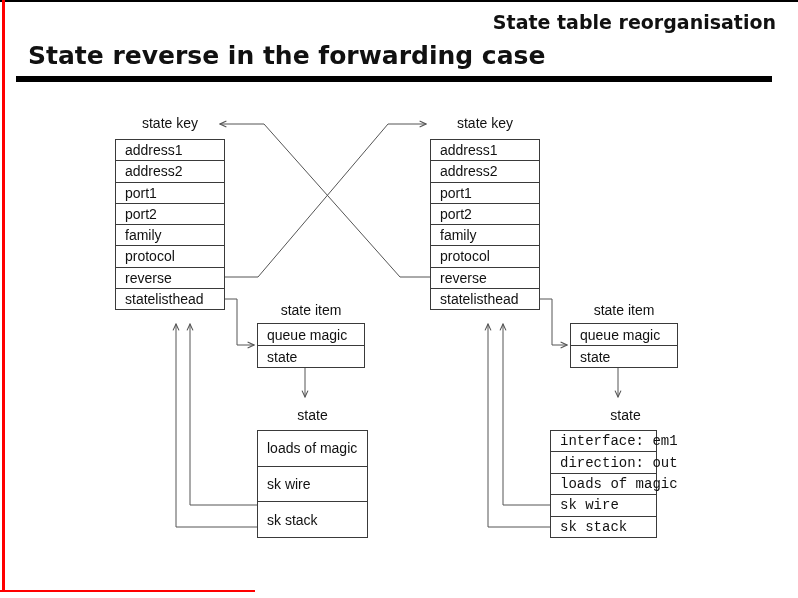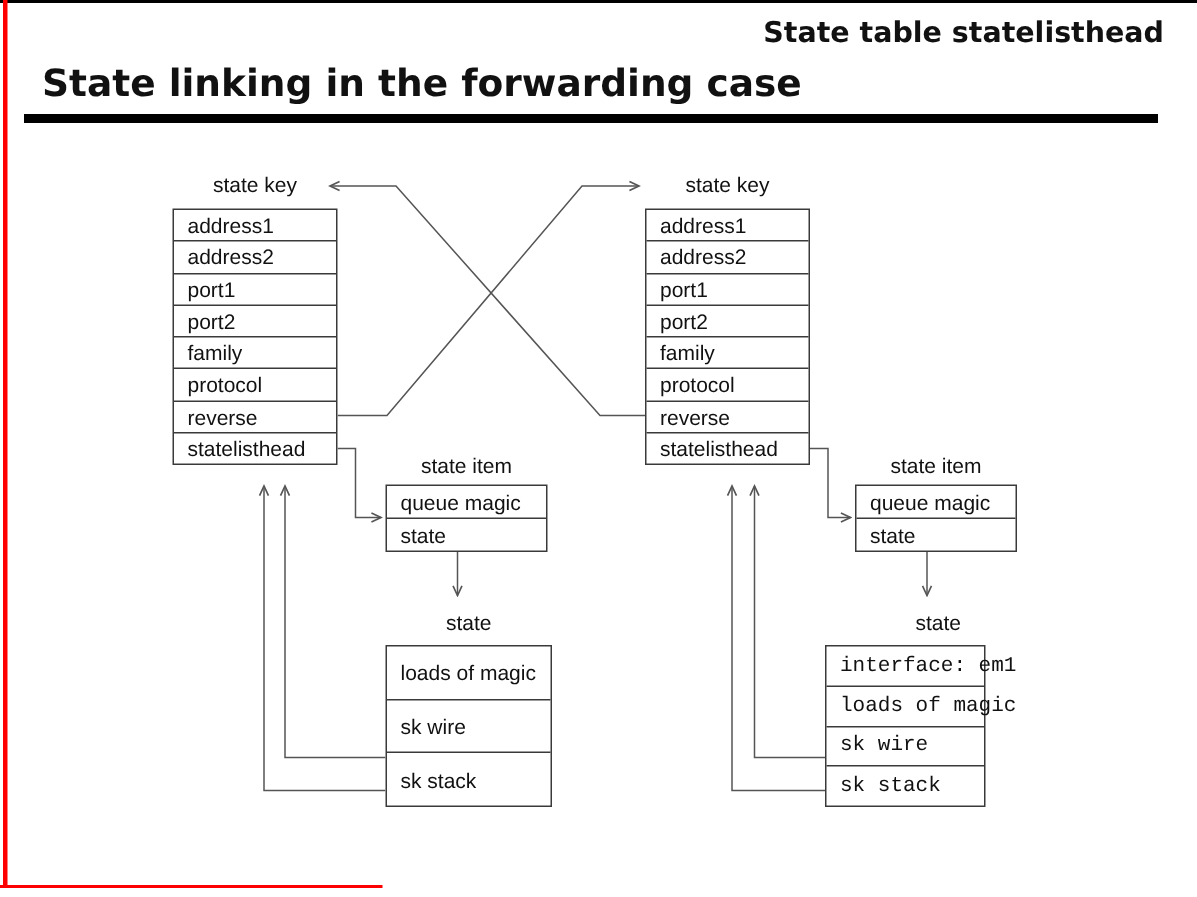--- a/index.html
+++ b/index.html
@@ -53,22 +53,22 @@
 
   svg.wires { position: absolute; left: 0; top: 0; pointer-events: none; }
 </style>
 </head>
 <body>
 
 <div class="top-black-line"></div>
 <div class="left-red-line"></div>
 <div class="bottom-red-line"></div>
 
-<div class="slide-header">State table statelisthead</div>
-<div class="slide-title">State linking in the forwarding case</div>
+<div class="slide-header">State table reorganisation</div>
+<div class="slide-title">State reverse in the forwarding case</div>
 <div class="title-rule"></div>
 
 <svg class="wires" width="798" height="598" viewBox="0 0 798 598">
   <defs>
     <marker id="arrow" viewBox="0 0 10 10" refX="8.5" refY="5" markerWidth="8.5" markerHeight="8.5" orient="auto">
       <path d="M1,1.5 L8.5,5 L1,8.5" fill="none" stroke="#555" stroke-width="1.3"></path>
     </marker>
   </defs>
   <g fill="none" stroke="#555" stroke-width="1">
 
@@ -133,16 +133,17 @@
 <div class="tbl-label" style="left:257px; top:407px; width:111px;">state</div>
 <div class="tbl" style="left:257px; top:430px; width:111px; height:108px;">
   <div class="row">loads of magic</div>
   <div class="row">sk wire</div>
   <div class="row">sk stack</div>
 </div>
 
 <div class="tbl-label" style="left:570px; top:407px; width:111px;">state</div>
 <div class="tbl" style="left:550px; top:430px; width:107px; height:108px;font-family:Liberation Mono, monospace;">
   <div class="row">interface: em1</div>
+  <div class="row">direction: out</div>
   <div class="row">loads of magic</div>
   <div class="row">sk wire</div>
   <div class="row">sk stack</div>
 </div>
 
 </body></html>

